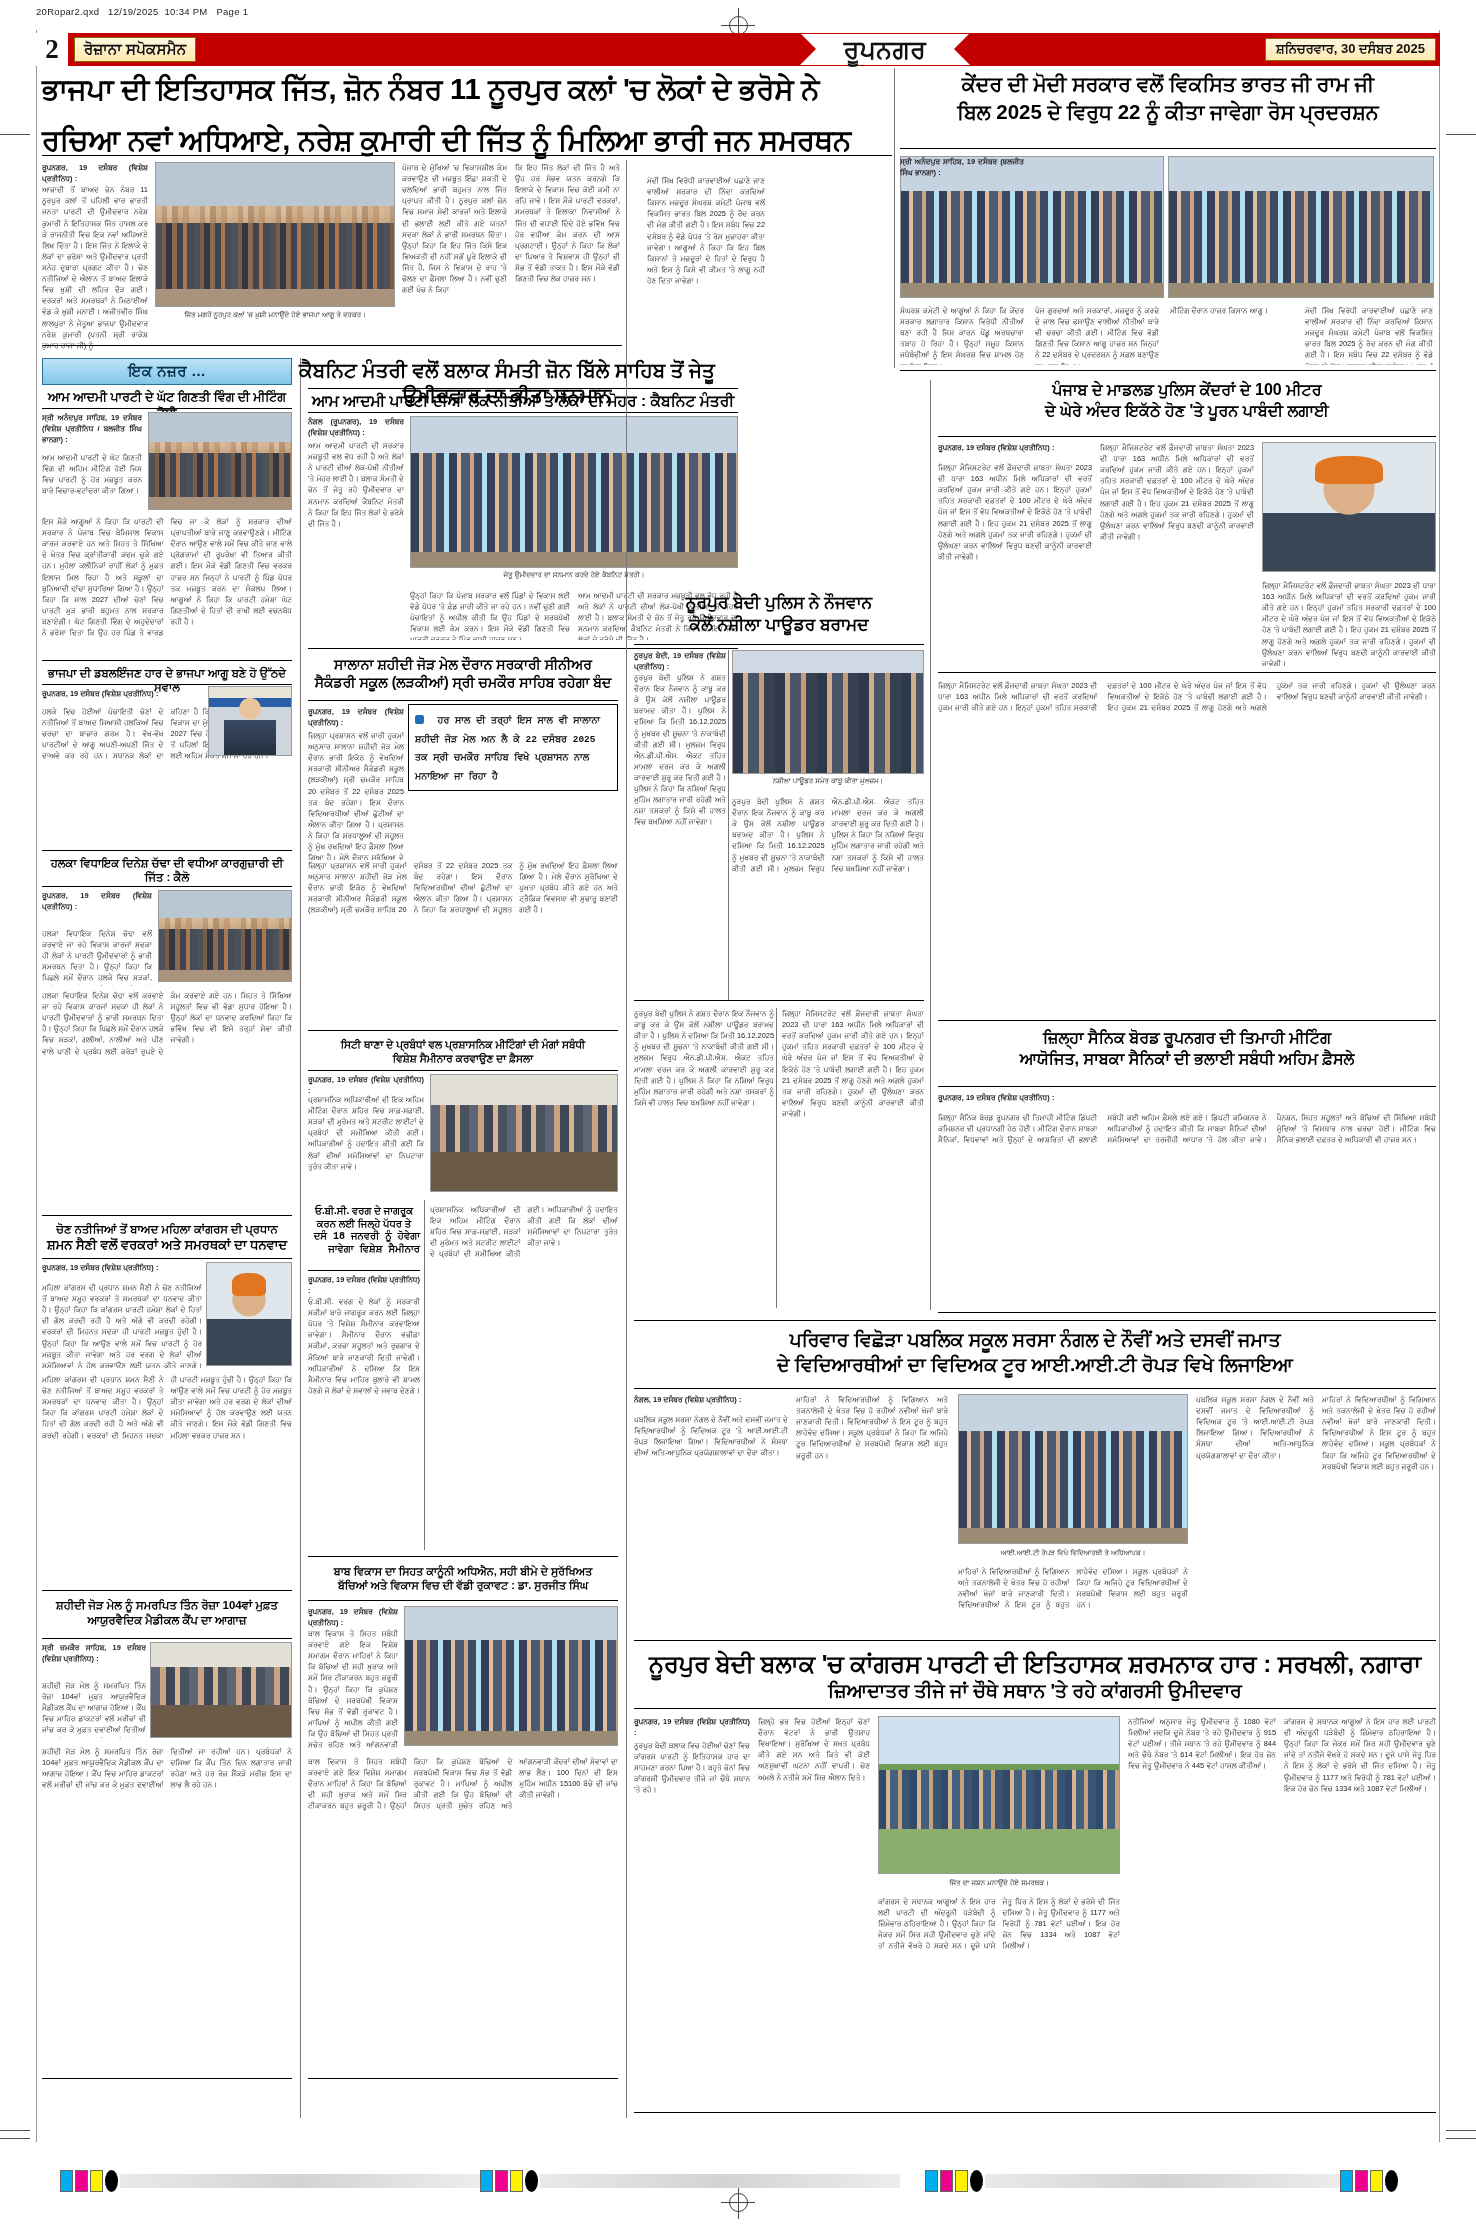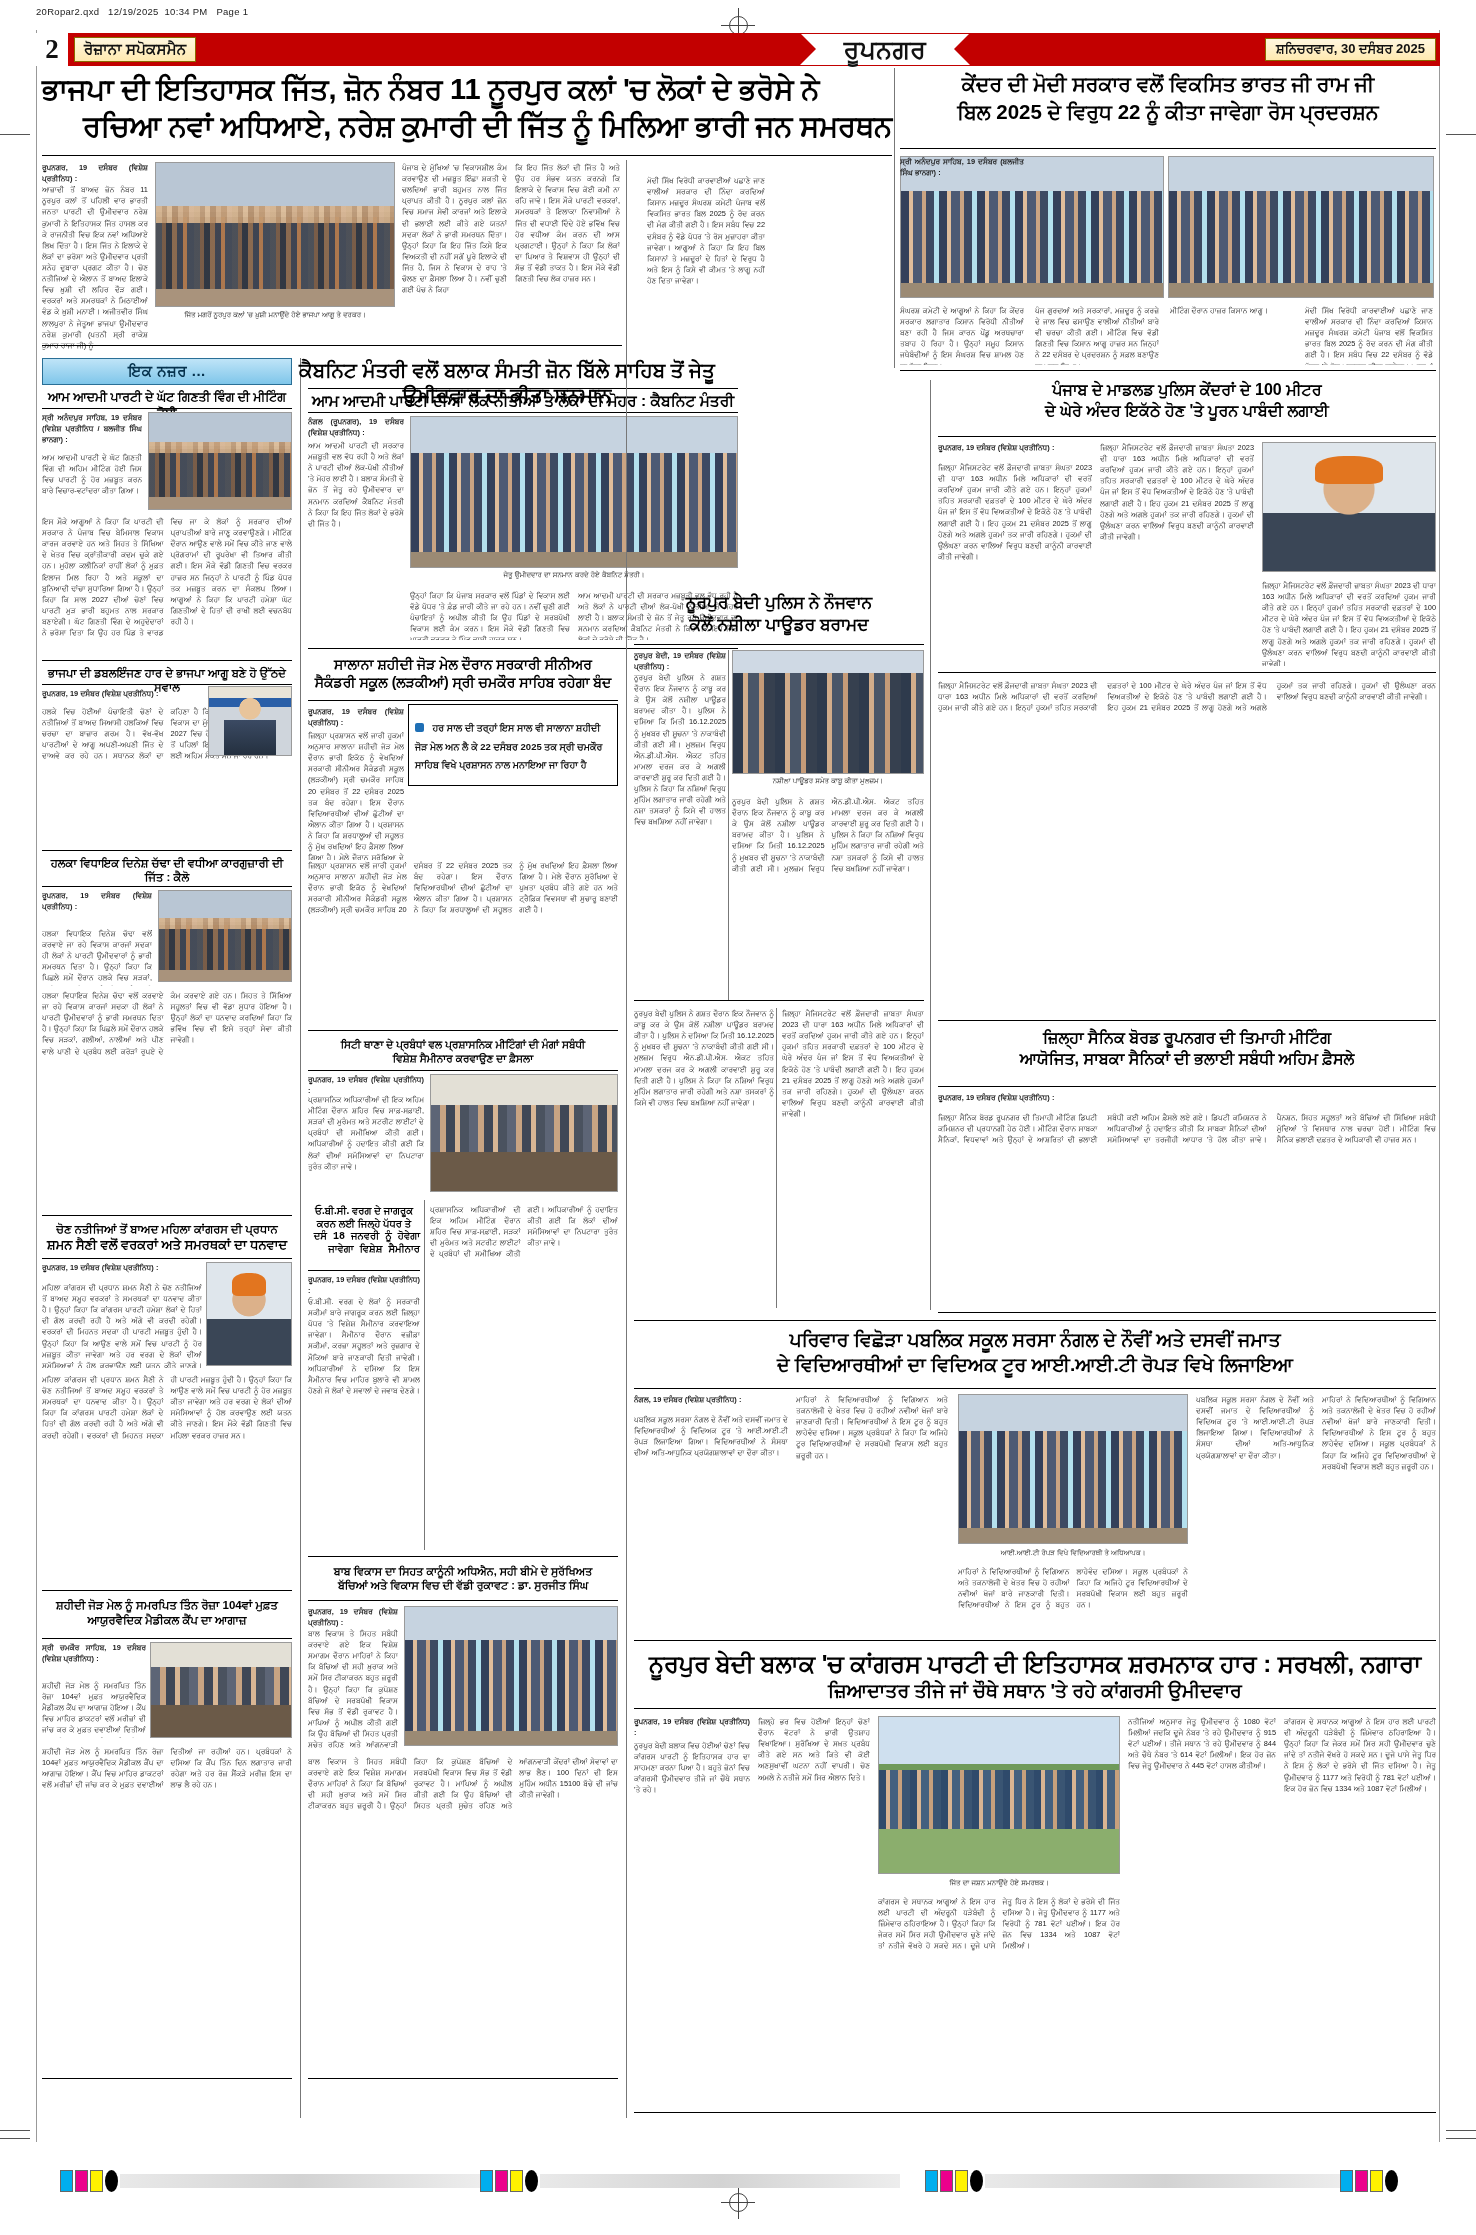--- a/index.html
+++ b/index.html
@@ -215,21 +215,21 @@
   
   .iknazar-hd {
     background:linear-gradient(#bfe4f7,#7fc6ea);
     border:1px solid #2a6f96;
     text-align:center; font-weight:bold; font-size:15px; color:#06324d;
     padding:3px 0 4px 0; letter-spacing:.5px;
   }
 
   
   .callout {
-    border:1px solid #000; padding:12px 6px;
+    border:1px solid #000; padding:5px 6px;font-family:Liberation Mono, monospace;
   }
   .callout .bullet {
     display:inline-block; width:9px; height:9px; background:#1f6fb5;
     border-radius:2px; margin-right:4px; vertical-align:-1px;
   }
   .callout-txt { font-size:9.5px; line-height:1.55; font-weight:bold; color:#111; }
 
   
   .colorbar { position:absolute; display:flex; align-items:center; height:22px; }
   .cb-swatch { width:13px; height:22px; margin-right:2px; border:1px solid #666; }
@@ -265,21 +265,21 @@
   <div class="mh-mid">
     <div class="mh-title">ਰੂਪਨਗਰ</div>
   </div>
   <div class="mh-right">
     <div class="mh-date">ਸ਼ਨਿਚਰਵਾਰ, 30 ਦਸੰਬਰ 2025</div>
   </div>
 </div>
 
 <div style="position:absolute;left:42px;top:72px;width:850px;">
   <div class="hl hl-main">ਭਾਜਪਾ ਦੀ ਇਤਿਹਾਸਕ ਜਿੱਤ, ਜ਼ੋਨ ਨੰਬਰ 11 ਨੂਰਪੁਰ ਕਲਾਂ 'ਚ ਲੋਕਾਂ ਦੇ ਭਰੋਸੇ ਨੇ</div>
-  <div class="hl hl-main" style="margin-top:3px;text-align:right;">ਰਚਿਆ ਨਵਾਂ ਅਧਿਆਏ, ਨਰੇਸ਼ ਕੁਮਾਰੀ ਦੀ ਜਿੱਤ ਨੂੰ ਮਿਲਿਆ ਭਾਰੀ ਜਨ ਸਮਰਥਨ</div>
+  <div class="hl hl-main" style="margin-top:17px;">ਰਚਿਆ ਨਵਾਂ ਅਧਿਆਏ, ਨਰੇਸ਼ ਕੁਮਾਰੀ ਦੀ ਜਿੱਤ ਨੂੰ ਮਿਲਿਆ ਭਾਰੀ ਜਨ ਸਮਰਥਨ</div>
 </div>
 
 <div style="position:absolute;left:900px;top:72px;width:536px;">
   <div class="hl" style="font-size:20.5px;text-align:center;">ਕੇਂਦਰ ਦੀ ਮੋਦੀ ਸਰਕਾਰ ਵਲੋਂ ਵਿਕਸਿਤ ਭਾਰਤ ਜੀ ਰਾਮ ਜੀ</div>
   <div class="hl" style="font-size:20.5px;text-align:center;margin-top:4px;">ਬਿਲ 2025 ਦੇ ਵਿਰੁਧ 22 ਨੂੰ ਕੀਤਾ ਜਾਵੇਗਾ ਰੋਸ ਪ੍ਰਦਰਸ਼ਨ</div>
 </div>
 
 <div class="rule" style="position:absolute;left:42px;top:155px;width:850px;"></div>
 <div class="rule" style="position:absolute;left:900px;top:148px;width:536px;"></div>
 <div class="vrule" style="left:894px;top:68px;height:300px;"></div>

